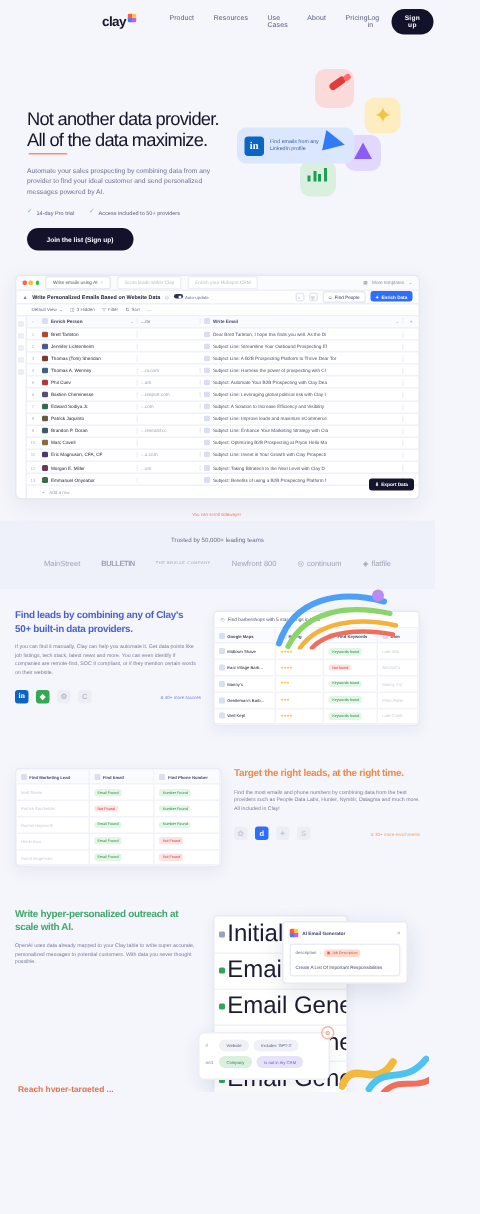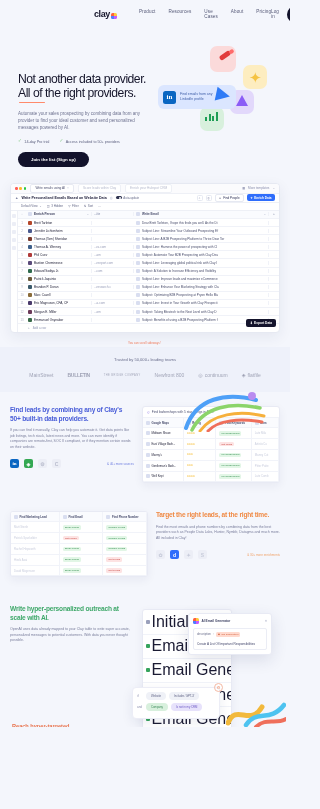--- a/index.html
+++ b/index.html
@@ -11,21 +11,21 @@
     width: 290px;
     overflow-x: hidden;
   }
   .page { width: 290px; position: relative; }
 
   
   .nav {
     height: 28px; display: flex; align-items: center;
     padding: 0 10px; background: #f4f6fc;
   }
-  .logo { display: flex; align-items: flex-end; gap: 1px; margin-left: 84px; }
+  .logo { display: flex; align-items: flex-start; gap: 1px; margin-left: 58px; }
   .logo-word { font-size: 9px; font-weight: 700; letter-spacing: -0.4px; color: #15152b; }
   .logo-mark { width: 6px; height: 6px; border-radius: 1.5px; position: relative; overflow: hidden; margin-bottom: 0.5px; }
   .logo-mark i { position: absolute; width: 50%; height: 50%; }
   .logo-mark i:nth-child(1){ left:0; top:0; background:#ff5f3b; }
   .logo-mark i:nth-child(2){ right:0; top:0; background:#ffc93c; }
   .logo-mark i:nth-child(3){ left:0; bottom:0; background:#4f7cff; }
   .logo-mark i:nth-child(4){ right:0; bottom:0; background:#c65bff; }
 
   .nav-links { display: flex; gap: 13px; margin-left: 22px; }
   .nav-link { font-size: 4.6px; color: #565a78; letter-spacing: .1px; }
@@ -211,21 +211,21 @@
     </div>
     <div class="nav-right">
       <span class="nav-login">Log in</span>
       <button class="btn-signup">Sign up</button>
     </div>
   </div>
 
   <div class="hero">
     <div class="hero-left">
       <div class="hero-h1">Not another data provider.</div>
-      <div class="hero-h1">All of the right providers.</div>
+      <div class="hero-h1">All of the data maximize.</div>
       <div class="hero-underline"></div>
       <div class="hero-sub">Automate your sales prospecting by combining data from any provider to find your ideal customer and send personalized messages powered by AI.</div>
       <div class="hero-checks">
         <div class="chk">
           <span class="chk-i">✓</span>
           <span class="chk-t">14-day Pro trial</span>
         </div>
         <div class="chk">
           <span class="chk-i">✓</span>
           <span class="chk-t">Access included to 50+ providers</span>

